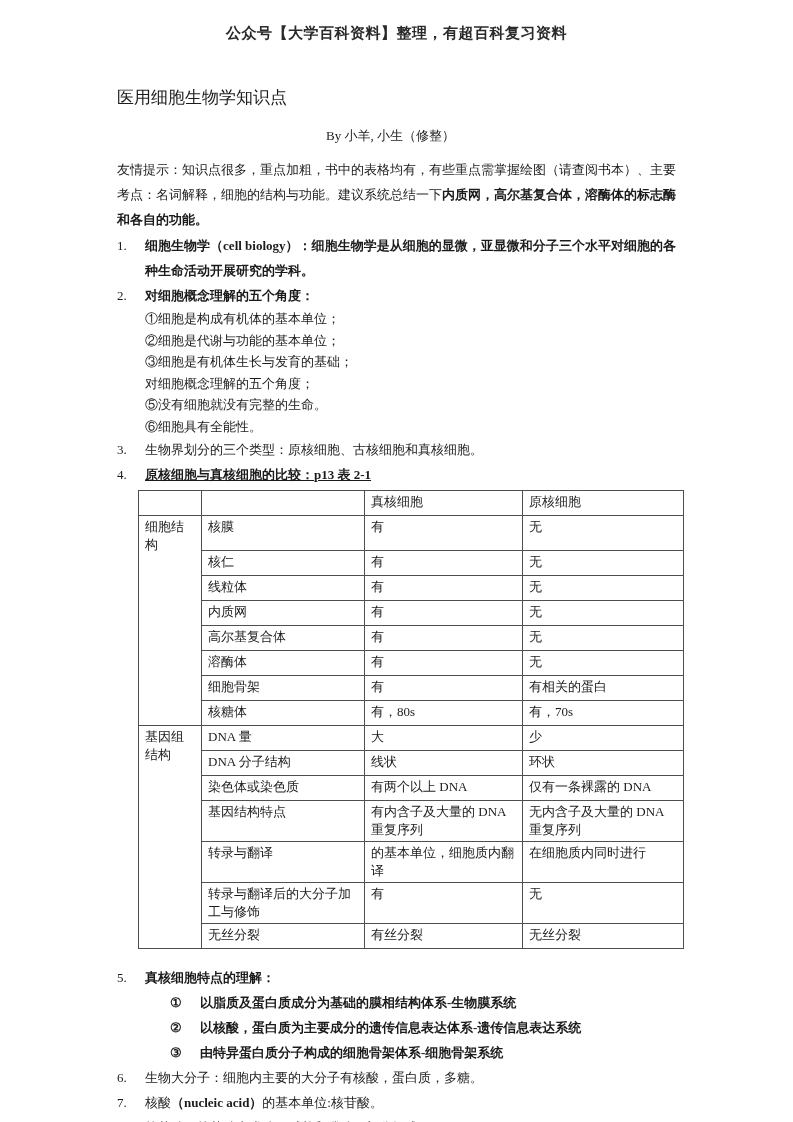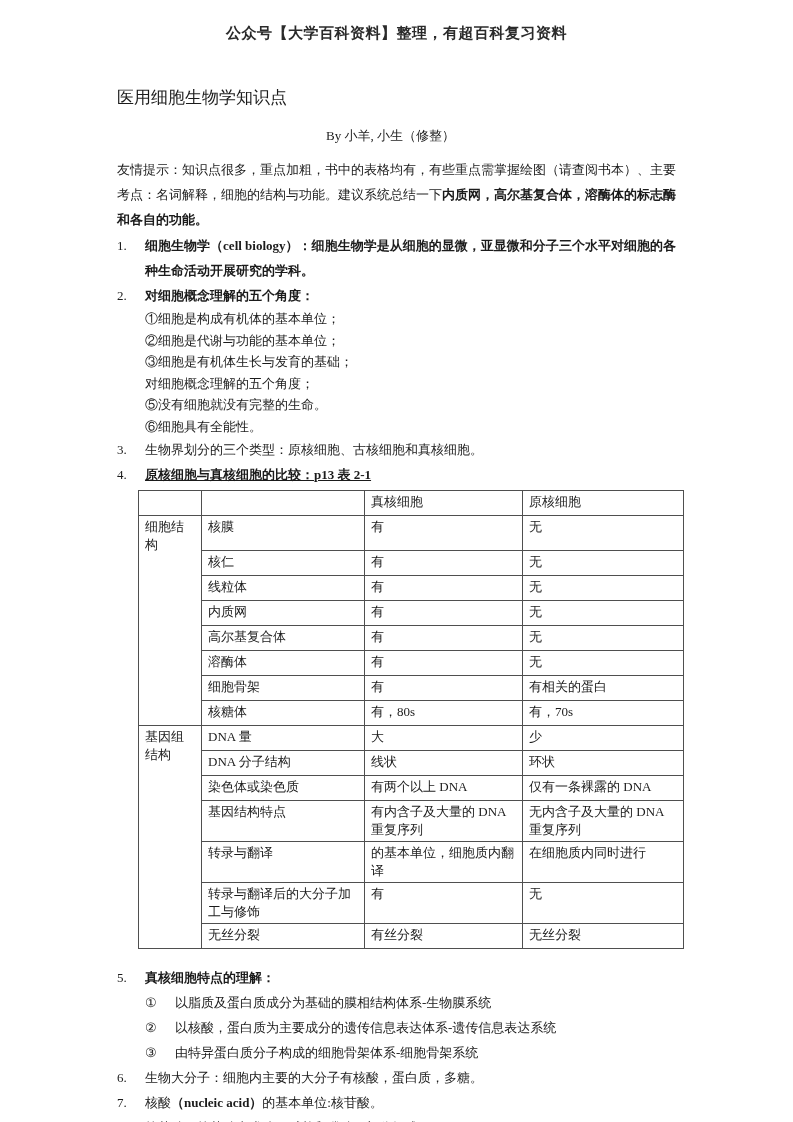--- a/index.html
+++ b/index.html
@@ -22,21 +22,21 @@
   .doc-title { margin-top: 46px; font-size: 17px; line-height: 18px; }
   .byline { margin-top: 20px; text-align: center; padding-right: 12px; line-height: 18px; }
   .tip { margin-top: 12px; line-height: 25px; text-align: justify; }
   .bold { font-weight: 700; }
   .u { text-decoration: underline; }
   .olist { margin-top: 1px; }
   .li { display: flex; line-height: 25px; }
   .num { flex: 0 0 28px; }
   .li-body { flex: 1 1 auto; text-align: justify; }
   .subs2 .subline { line-height: 21.5px; font-weight: 400; }
-  .subs5 { font-weight: 400; }
+  .subs5 { font-weight: 700; margin-left: 25px; }
   .subs5 .subline { line-height: 25px; }
   .subs5 .mark { display: inline-block; width: 30px; }
   table.cmp {
     border-collapse: collapse;
     table-layout: fixed;
     width: 545px;
     margin: 3px 0 16px 21px;
     font-size: 13px;
   }
   table.cmp td {

